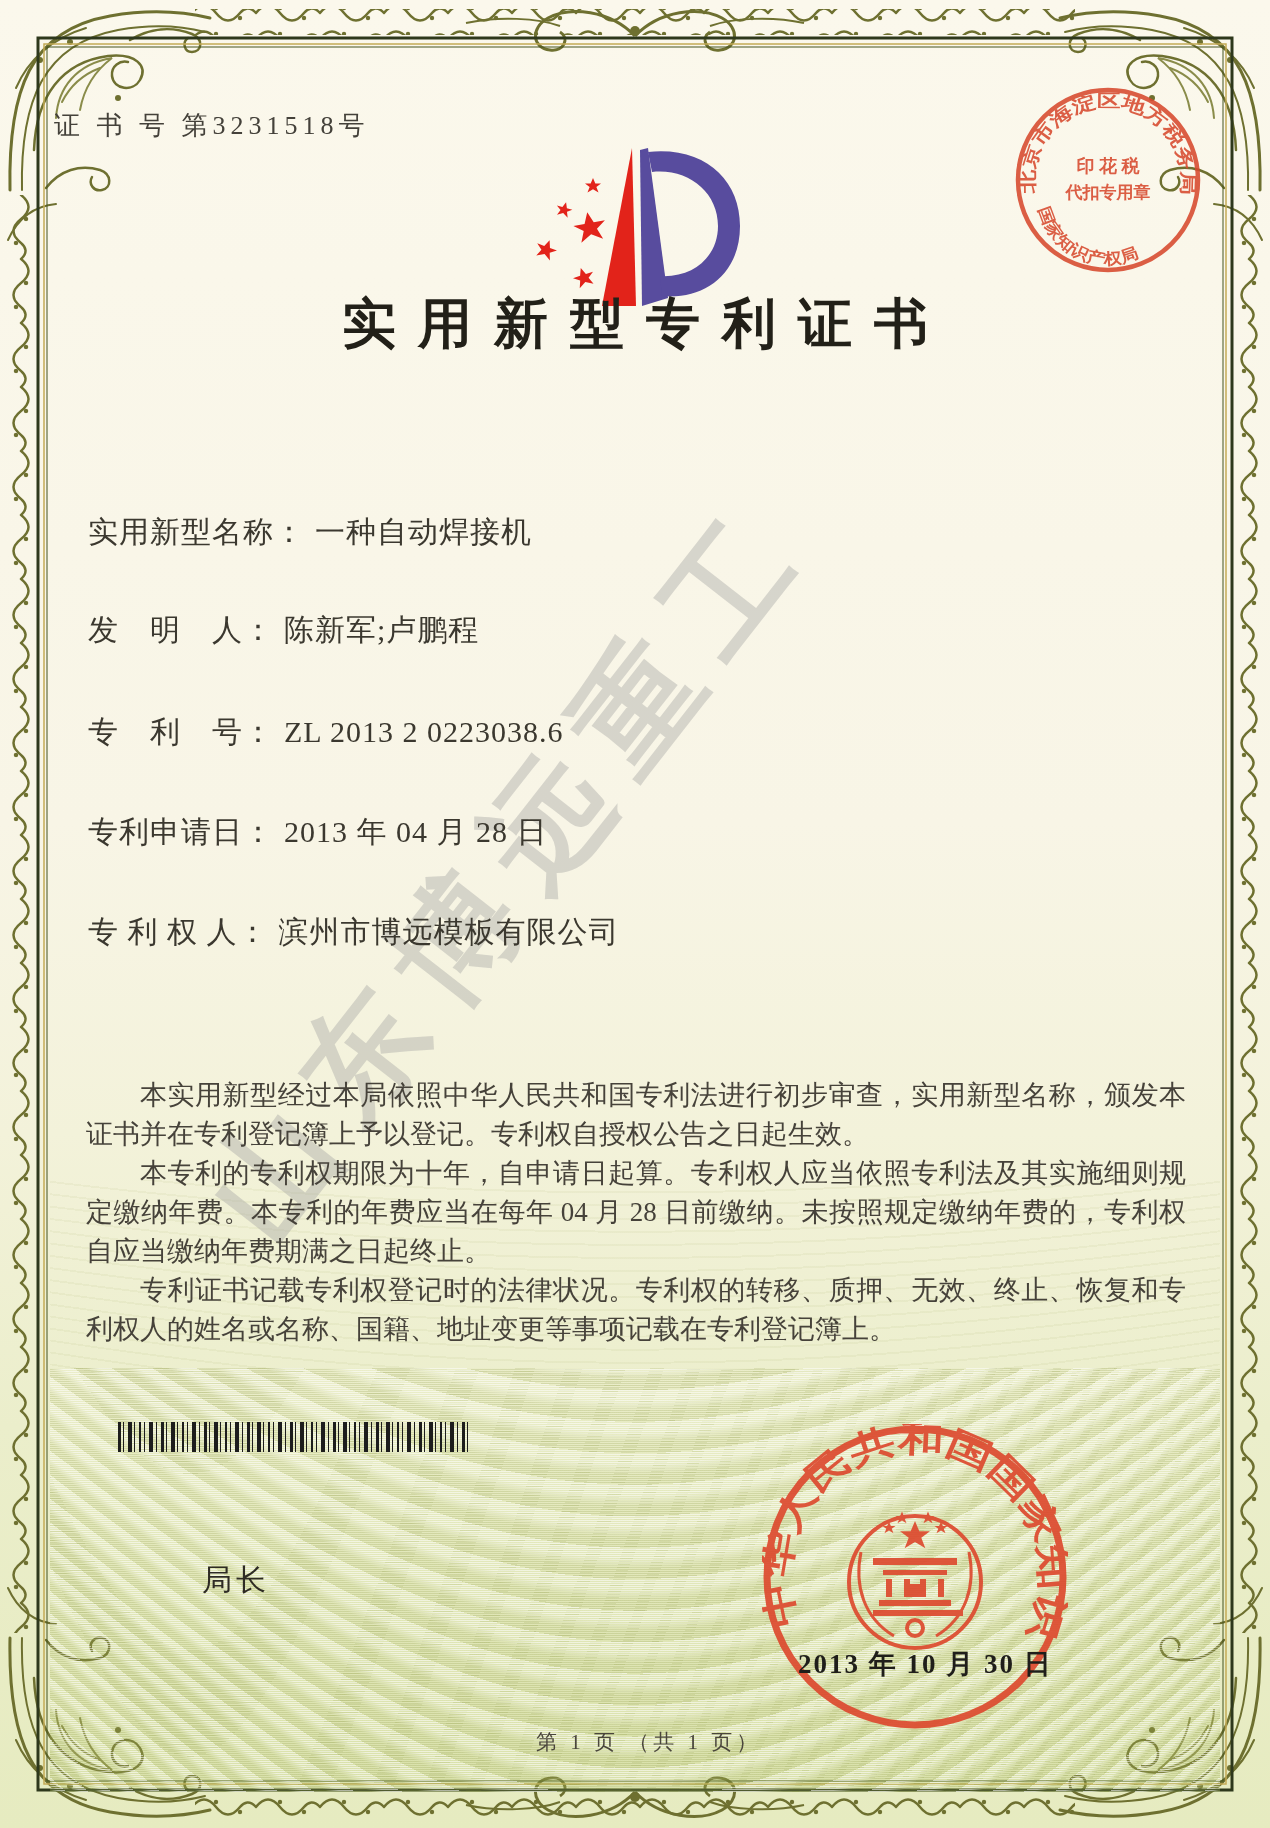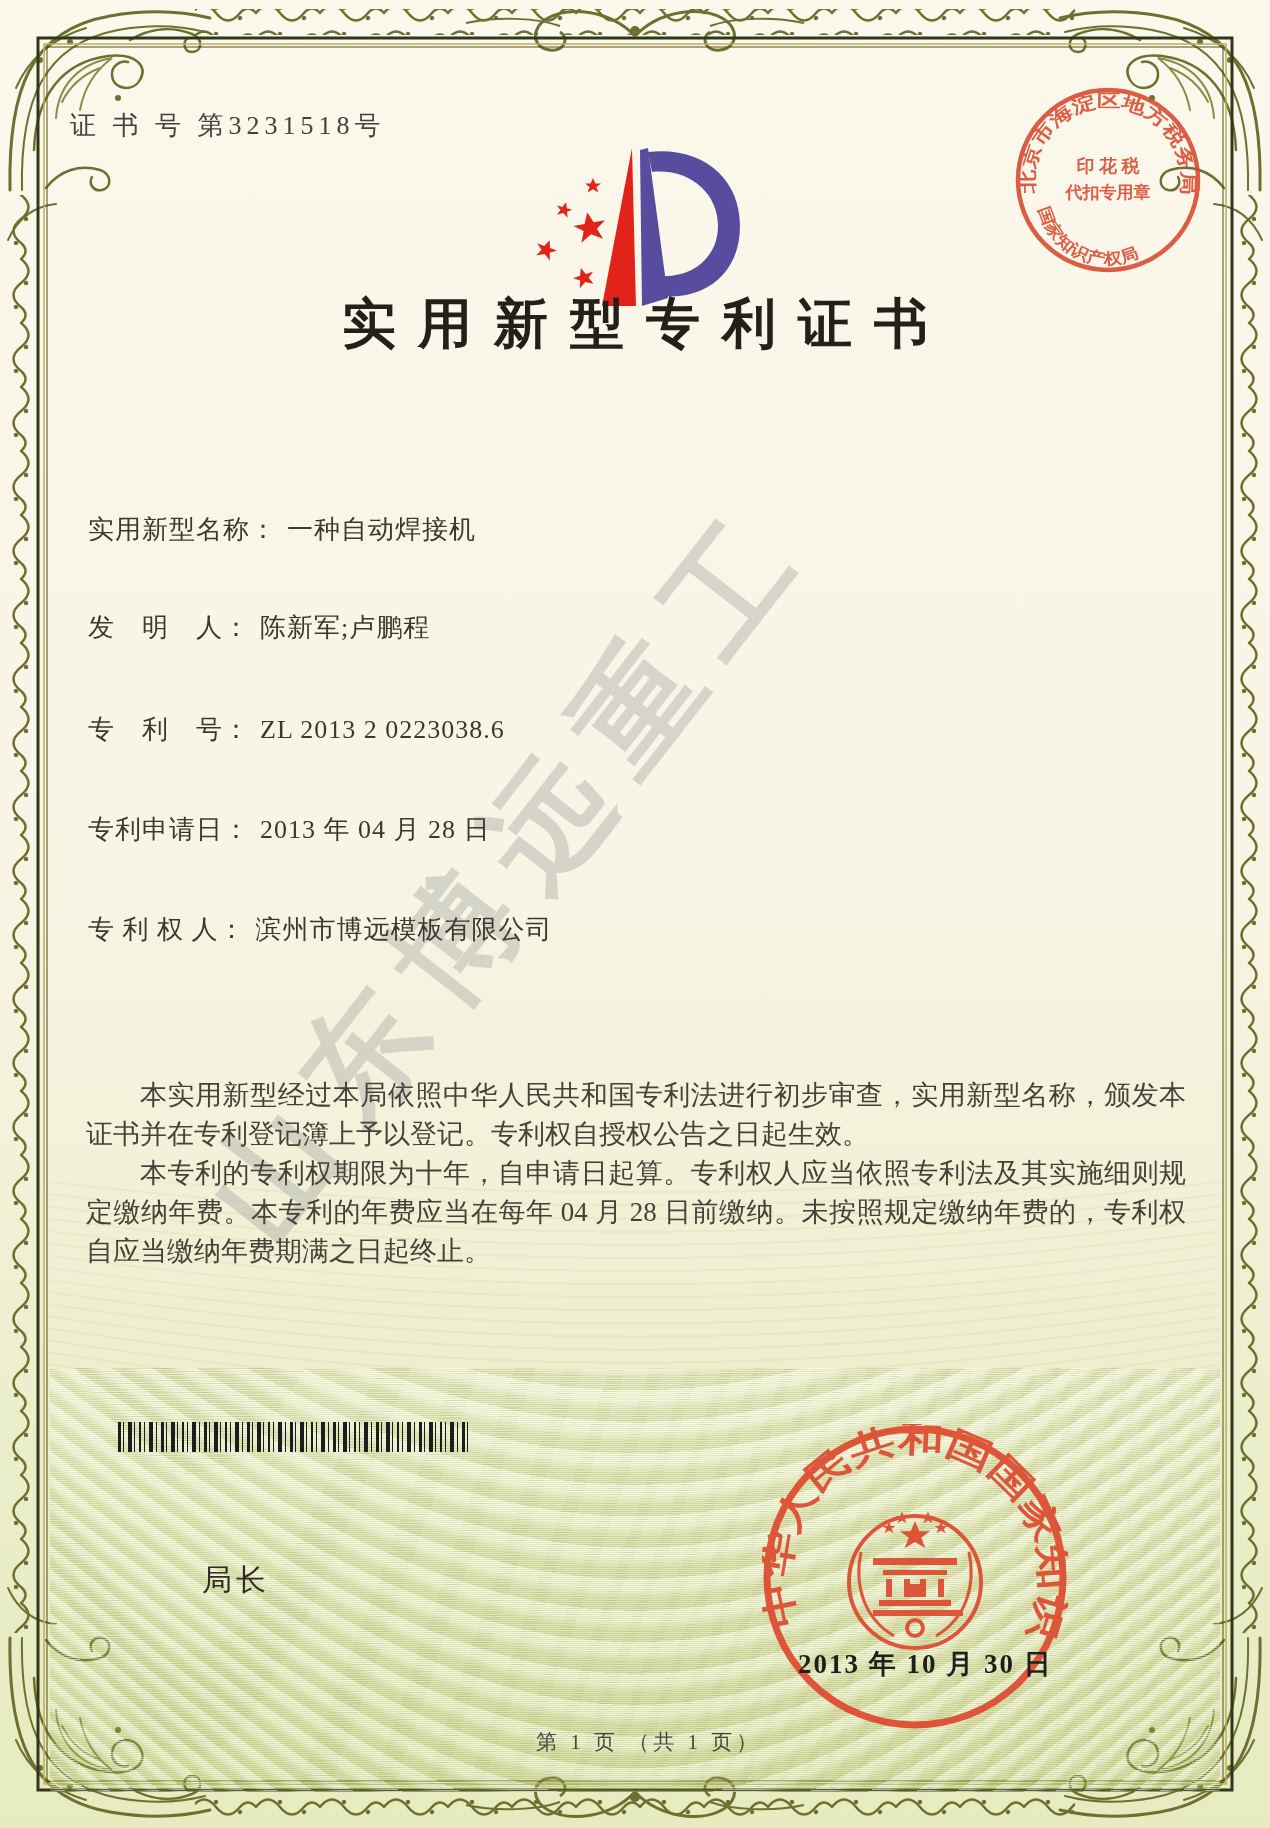--- a/index.html
+++ b/index.html
@@ -21,24 +21,24 @@
   .waves-soft{
     position:absolute;left:50px;right:50px;top:1180px;height:200px;pointer-events:none;opacity:.35;
     background:repeating-radial-gradient(ellipse 150% 95% at 50% 330%, rgba(125,138,45,.18) 0 1.5px, rgba(125,138,45,0) 1.5px 10px);
   }
   .watermark{
     position:absolute;left:40px;top:790px;width:940px;text-align:center;
     transform:rotate(-52deg);transform-origin:50% 50%;
     font-size:122px;letter-spacing:26px;font-weight:bold;
     color:rgba(168,168,164,.42);pointer-events:none;
   }
-  .cert-no{left:70px;top:108px;font-size:26px;letter-spacing:5px;color:#44413a;}
+  .cert-no{left:54px;top:108px;font-size:26px;letter-spacing:5px;color:#44413a;}
   .title{left:0;right:0;top:288px;text-align:center;font-size:54px;font-weight:bold;
          letter-spacing:22px;color:#222018;text-indent:22px;}
-  .field{left:88px;font-size:26px;color:#3b382f;}
+  .field{left:88px;font-size:30px;color:#3b382f;}
   .flabel{letter-spacing:1px;}
   .fvalue{margin-left:10px;letter-spacing:1px;}
   .bodytext{
     position:absolute;left:86px;top:1076px;width:1100px;font-size:27px;line-height:39px;
     color:#46423a;text-align:justify;
   }
   .bodytext p{margin:0;text-indent:2em;}
   .barcode{
     position:absolute;left:118px;top:1422px;width:352px;height:30px;
     background:repeating-linear-gradient(90deg,
@@ -175,20 +175,21 @@
     <span class="flabel">专利申请日：</span><span class="fvalue">2013 年 04 月 28 日</span>
   </div>
   <div class="t field" style="top:912px">
     <span class="flabel">专 利 权 人：</span><span class="fvalue">滨州市博远模板有限公司</span>
   </div>
 
   
   <div class="bodytext">
     <p>本实用新型经过本局依照中华人民共和国专利法进行初步审查，实用新型名称，颁发本证书并在专利登记簿上予以登记。专利权自授权公告之日起生效。</p>
     <p>本专利的专利权期限为十年，自申请日起算。专利权人应当依照专利法及其实施细则规定缴纳年费。本专利的年费应当在每年 04 月 28 日前缴纳。未按照规定缴纳年费的，专利权自应当缴纳年费期满之日起终止。</p>
+    <p>专利证书记载专利权登记时的法律状况。专利权的转移、质押、无效、终止、恢复和专利权人的姓名或名称、国籍、地址变更等事项记载在专利登记簿上。</p>
   </div>
 
   
   <div class="barcode"></div>
 
   
   <div class="t sig-title">局长</div>
   <svg class="abs" style="left:288px;top:1508px;" width="300" height="130" viewBox="0 0 300 130">
     </svg><span class="visually-hidden">田力普</span>
     <g fill="none" stroke="#1b1b1b" stroke-width="5.5" stroke-linecap="round" stroke-linejoin="round">

